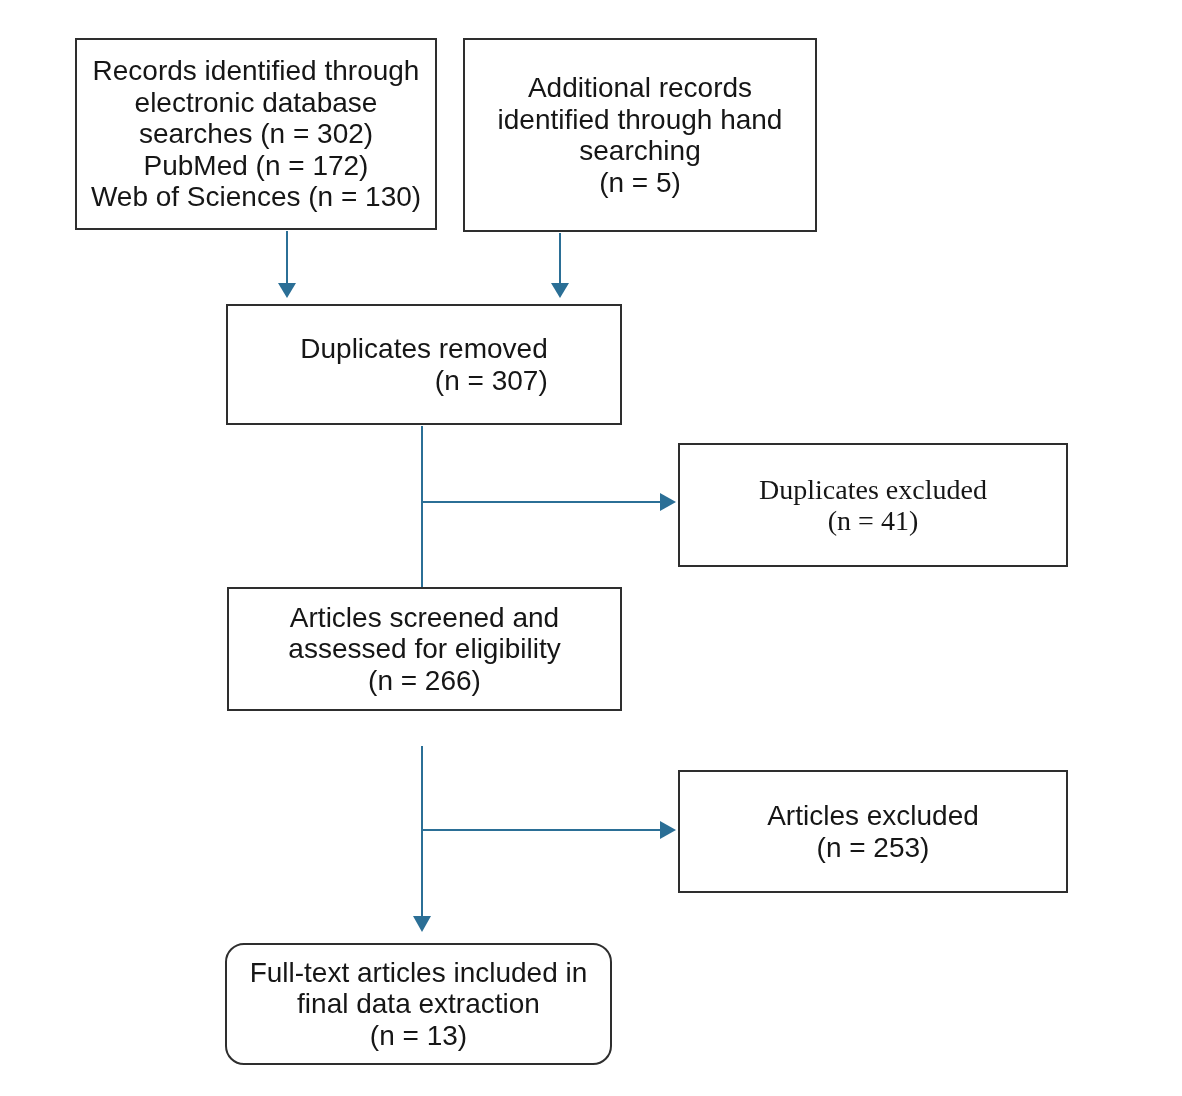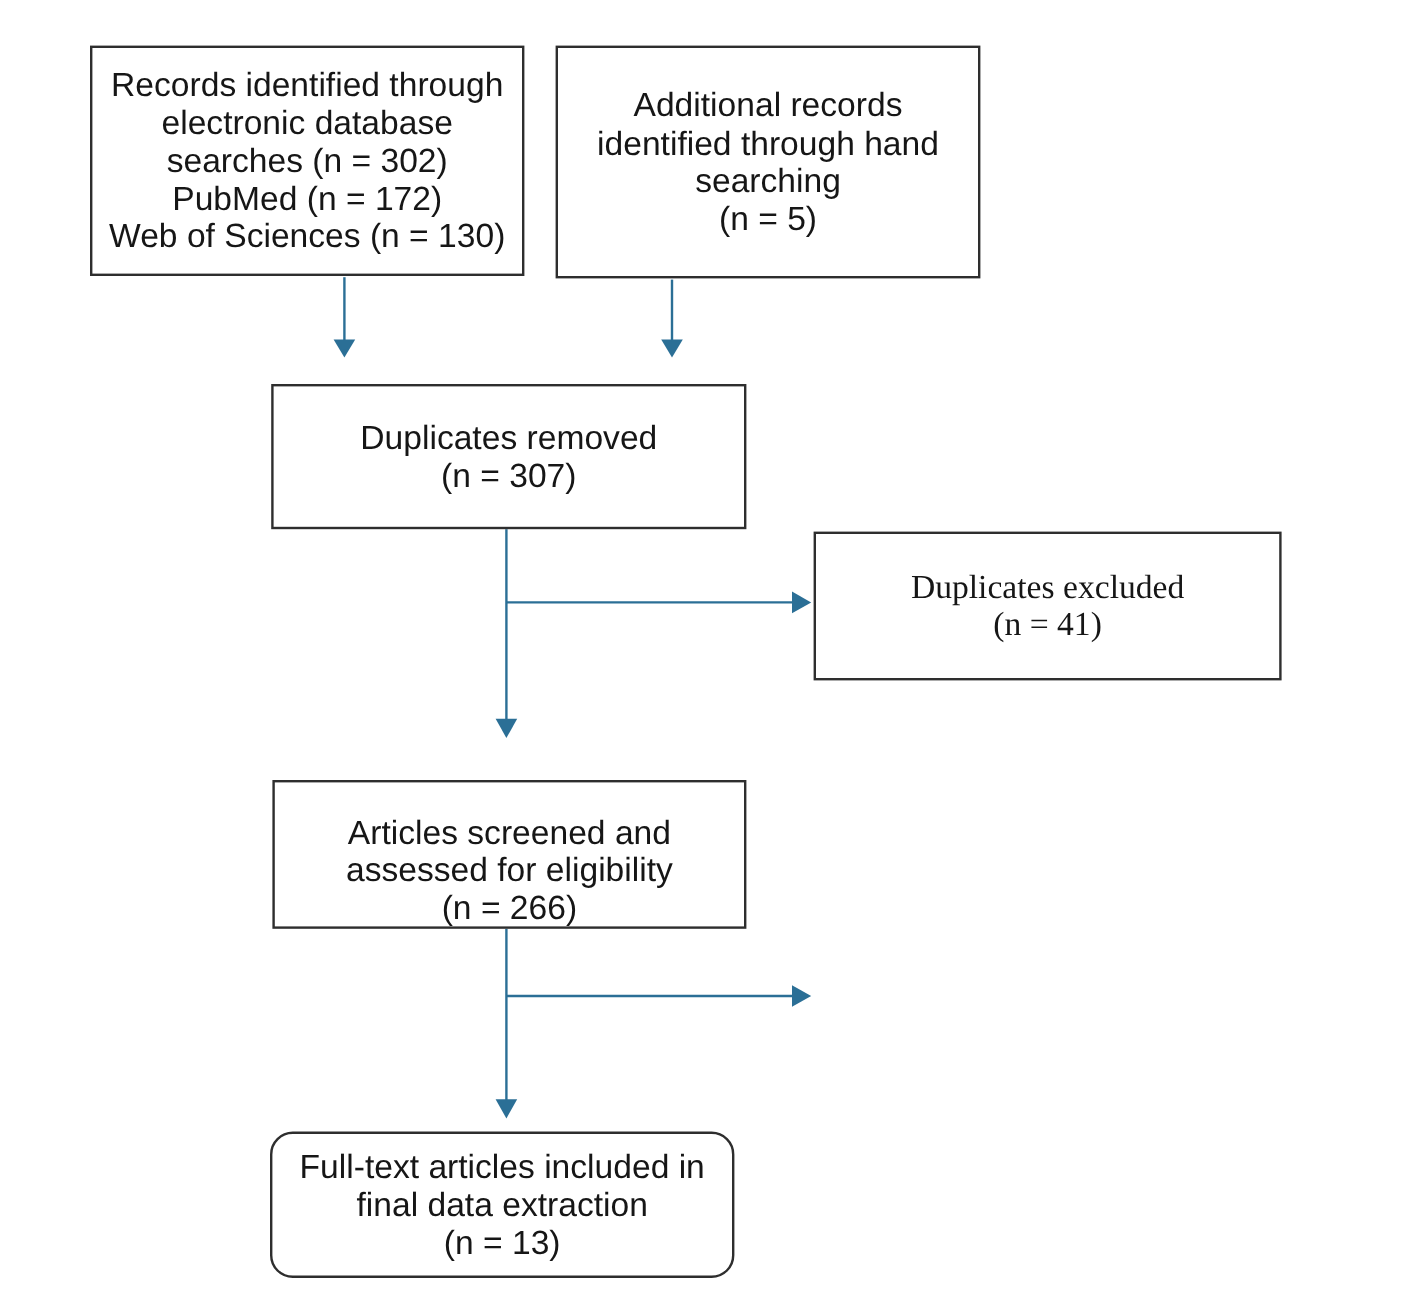--- a/index.html
+++ b/index.html
@@ -87,36 +87,40 @@
 Web of Sciences (n = 130)</span>
   </div>
 
   <div class="box" style="left:463px; top:38px;  width:354px; height:194px;">
     <span class="box-text">Additional records
 identified through hand
 searching
 (n = 5)</span>
   </div>
 
-  <div class="box" style="left:226px; top:320px; width:396px; height:121px;">
+  <div class="box" style="left:226px; top:304px; width:396px; height:121px;text-align:right;">
     <span class="box-text">Duplicates removed
 (n = 307)</span>
   </div>
 
   <div class="box" style="left:678px; top:443px; width:390px; height:124px;font-family:Liberation Serif, serif;">
     <span class="box-text">Duplicates excluded
 (n = 41)</span>
   </div>
 
-  <div class="box" style="left:227px; top:650px; width:395px; height:124px;align-items:flex-end;">
+  <div class="box" style="left:227px; top:587px; width:395px; height:124px;">
     <span class="box-text">Articles screened and
 assessed for eligibility
 (n = 266)</span>
   </div>
 
+  <div class="box" style="left:678px; top:770px; width:390px; height:123px;">
+    <span class="box-text">Articles excluded
+(n = 253)</span>
+  </div>
 
   <div class="box" style="left:225px; top:943px; width:387px; height:122px;border-radius:19px;">
     <span class="box-text">Full-text articles included in
 final data extraction
 (n = 13)</span>
   </div>
 
 </div>
 
 </body></html>

